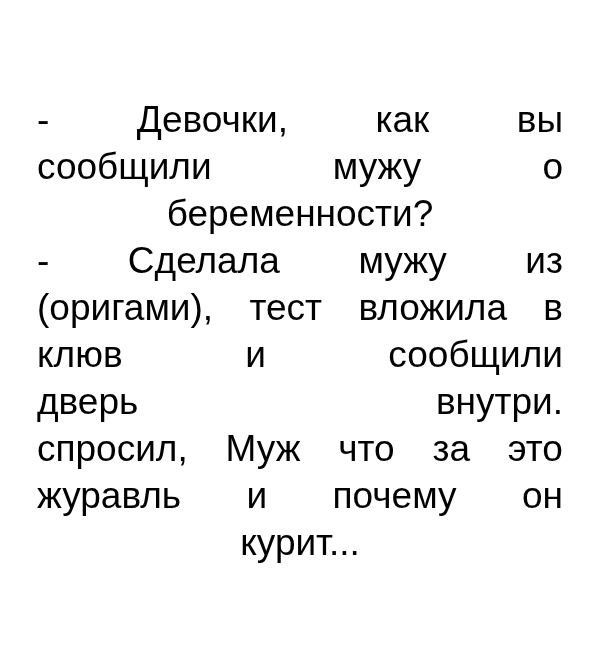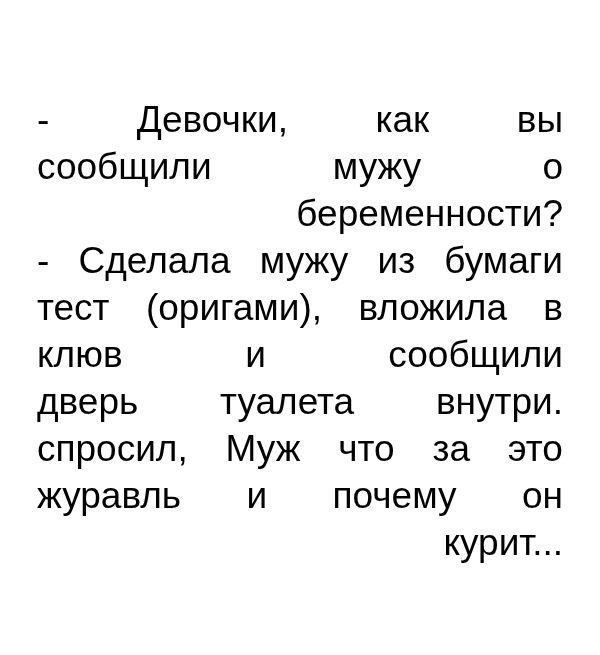--- a/index.html
+++ b/index.html
@@ -38,21 +38,21 @@
   }
   
   .line.just {
     display: flex;
     justify-content: space-between;
   }
   .line.just > span {
     white-space: pre;
   }
   .line.left {
-    text-align: right;
+    text-align: center;
   }
 </style>
 </head>
 <body>
 
 <div class="card">
   <div class="joke-text" style="color: rgb(0, 0, 0);">
 
   <div class="line just">
         <span>-</span>
@@ -64,36 +64,34 @@
         <span>сообщили</span>
         <span>мужу</span>
         <span>о</span>
       </div>
       <div class="line left">беременности?</div>
       <div class="line just">
         <span>-</span>
         <span>Сделала</span>
         <span>мужу</span>
         <span>из</span>
-        <span>бумаги</span>
       </div>
       <div class="line just">
+        <span>(оригами),</span>
         <span>тест</span>
-        <span>(оригами),</span>
         <span>вложила</span>
         <span>в</span>
       </div>
       <div class="line just">
         <span>клюв</span>
         <span>и</span>
         <span>сообщили</span>
       </div>
       <div class="line just">
         <span>дверь</span>
-        <span>туалета</span>
         <span>внутри.</span>
       </div>
       <div class="line just">
         <span>спросил,</span>
         <span>Муж</span>
         <span>что</span>
         <span>за</span>
         <span>это</span>
       </div>
       <div class="line just">

